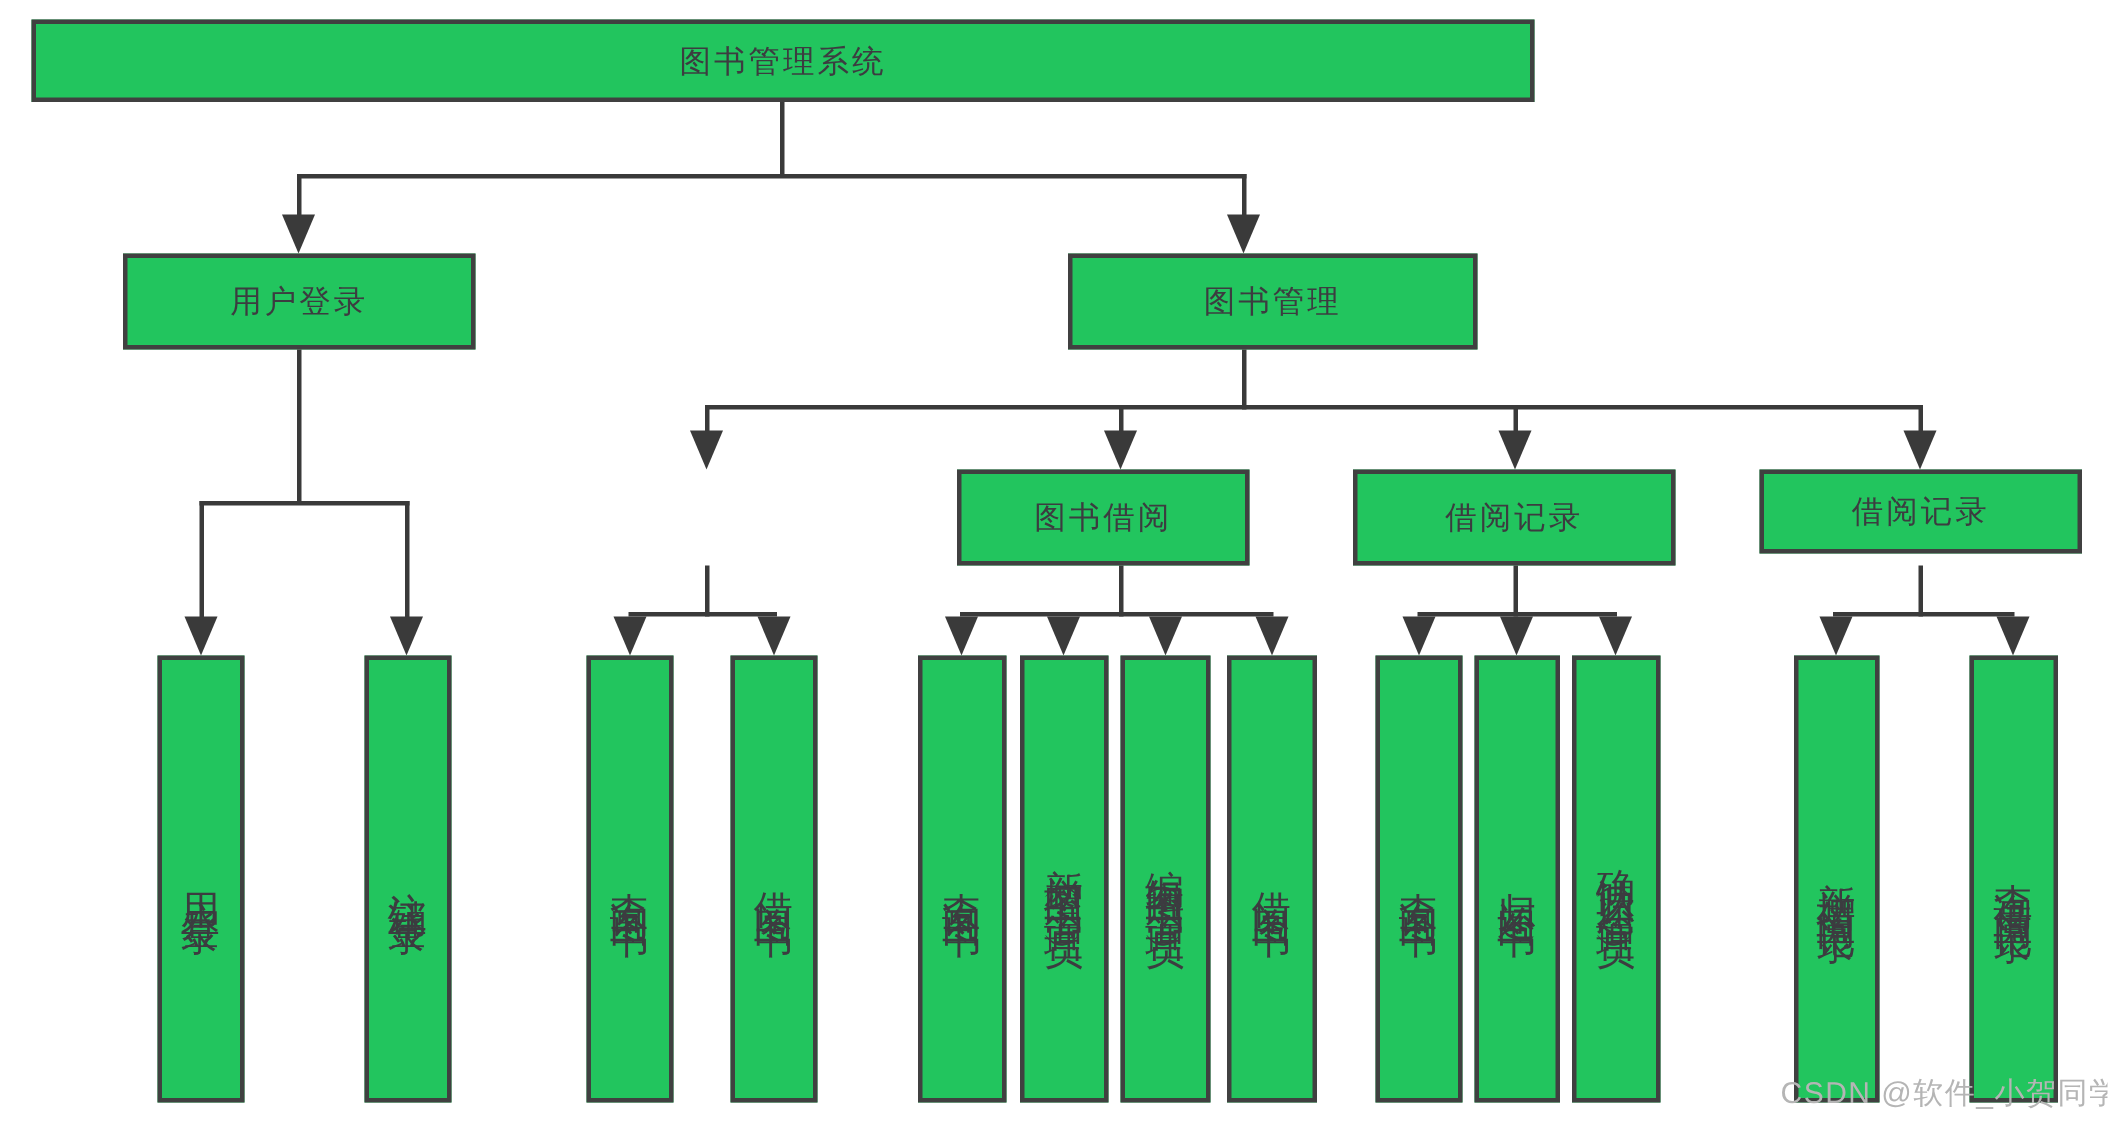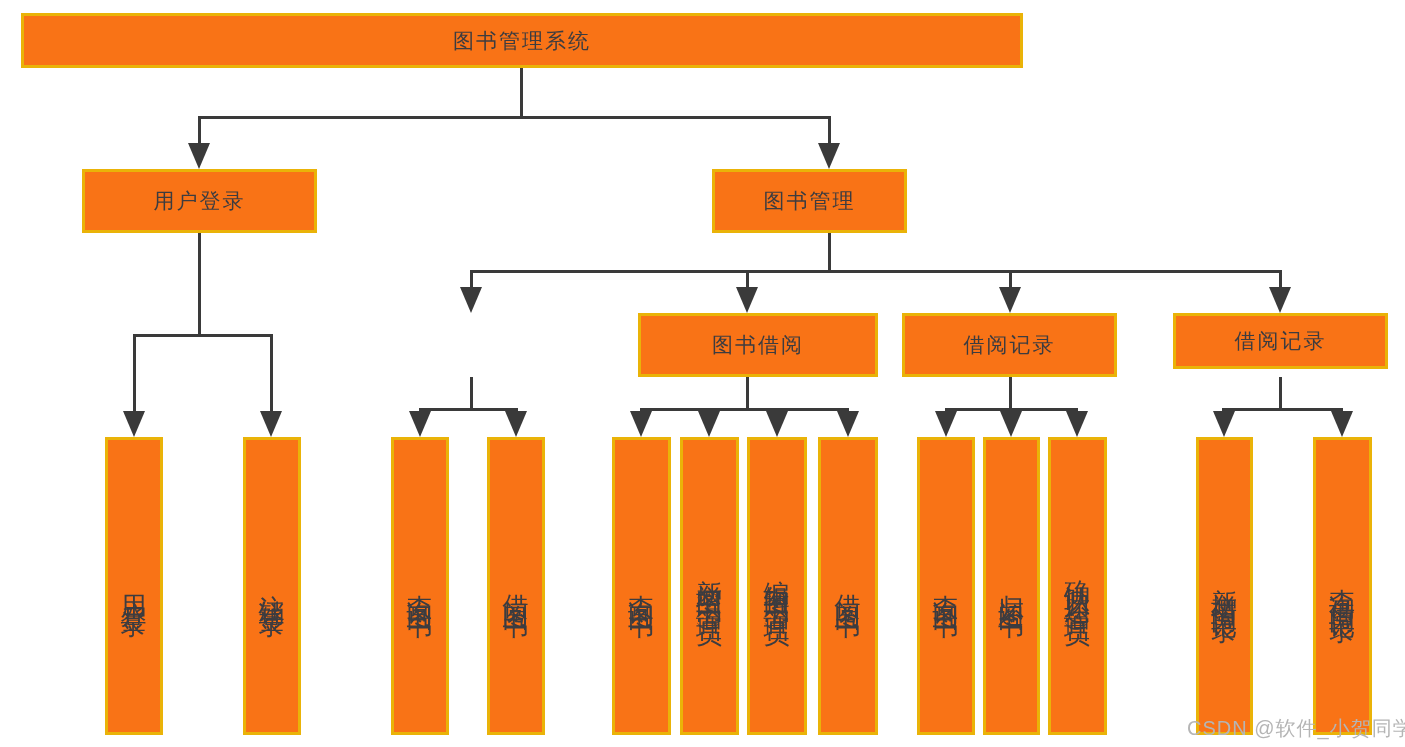--- a/index.html
+++ b/index.html
@@ -4,21 +4,21 @@
 <style>
   html,body { margin:0; padding:0; }
   body {
     width:1405px; height:747px; position:relative; overflow:hidden;
     background:#ffffff;
     font-family:"Liberation Sans","DejaVu Sans",sans-serif;
   }
   .stage { position:absolute; left:0; top:0; width:1405px; height:747px; }
   .box {
     position:absolute; box-sizing:border-box;
-    border:3px solid #eab308; background:#f97316;
+    border:3px solid #404040; background:#22c55e;
     display:flex; align-items:center; justify-content:center;
     color:#3c3c40;
   }
   .hbox { font-size:21px; letter-spacing:2px; }
   .leaf .vtext {
     writing-mode:vertical-rl; text-orientation:mixed;
     font-size:26px; letter-spacing:6px; line-height:1; color:#3c3c40;
   }
   .vline { position:absolute; width:3px; background:#3a3a3a; }
   .hline { position:absolute; height:3px; background:#3a3a3a; }
@@ -39,26 +39,26 @@
 <div class="stage">
 
   <div class="box hbox" style="left:21px;top:13px;width:1002px;height:55px">
     <span>图书管理系统</span>
   </div>
 
   <div class="box hbox" style="left:82px;top:169px;width:235px;height:64px">
     <span>用户登录</span>
   </div>
 
-  <div class="box hbox" style="left:712px;top:169px;width:195px;height:64px">
+  <div class="box hbox" style="left:712px;top:169px;width:273px;height:64px">
     <span>图书管理</span>
   </div>
 
 
-  <div class="box hbox" style="left:638px;top:313px;width:240px;height:64px">
+  <div class="box hbox" style="left:638px;top:313px;width:195px;height:64px">
     <span>图书借阅</span>
   </div>
 
   <div class="box hbox" style="left:902px;top:313px;width:215px;height:64px">
     <span>借阅记录</span>
   </div>
 
   <div class="box hbox" style="left:1173px;top:313px;width:215px;height:56px">
     <span>借阅记录</span>
   </div>

